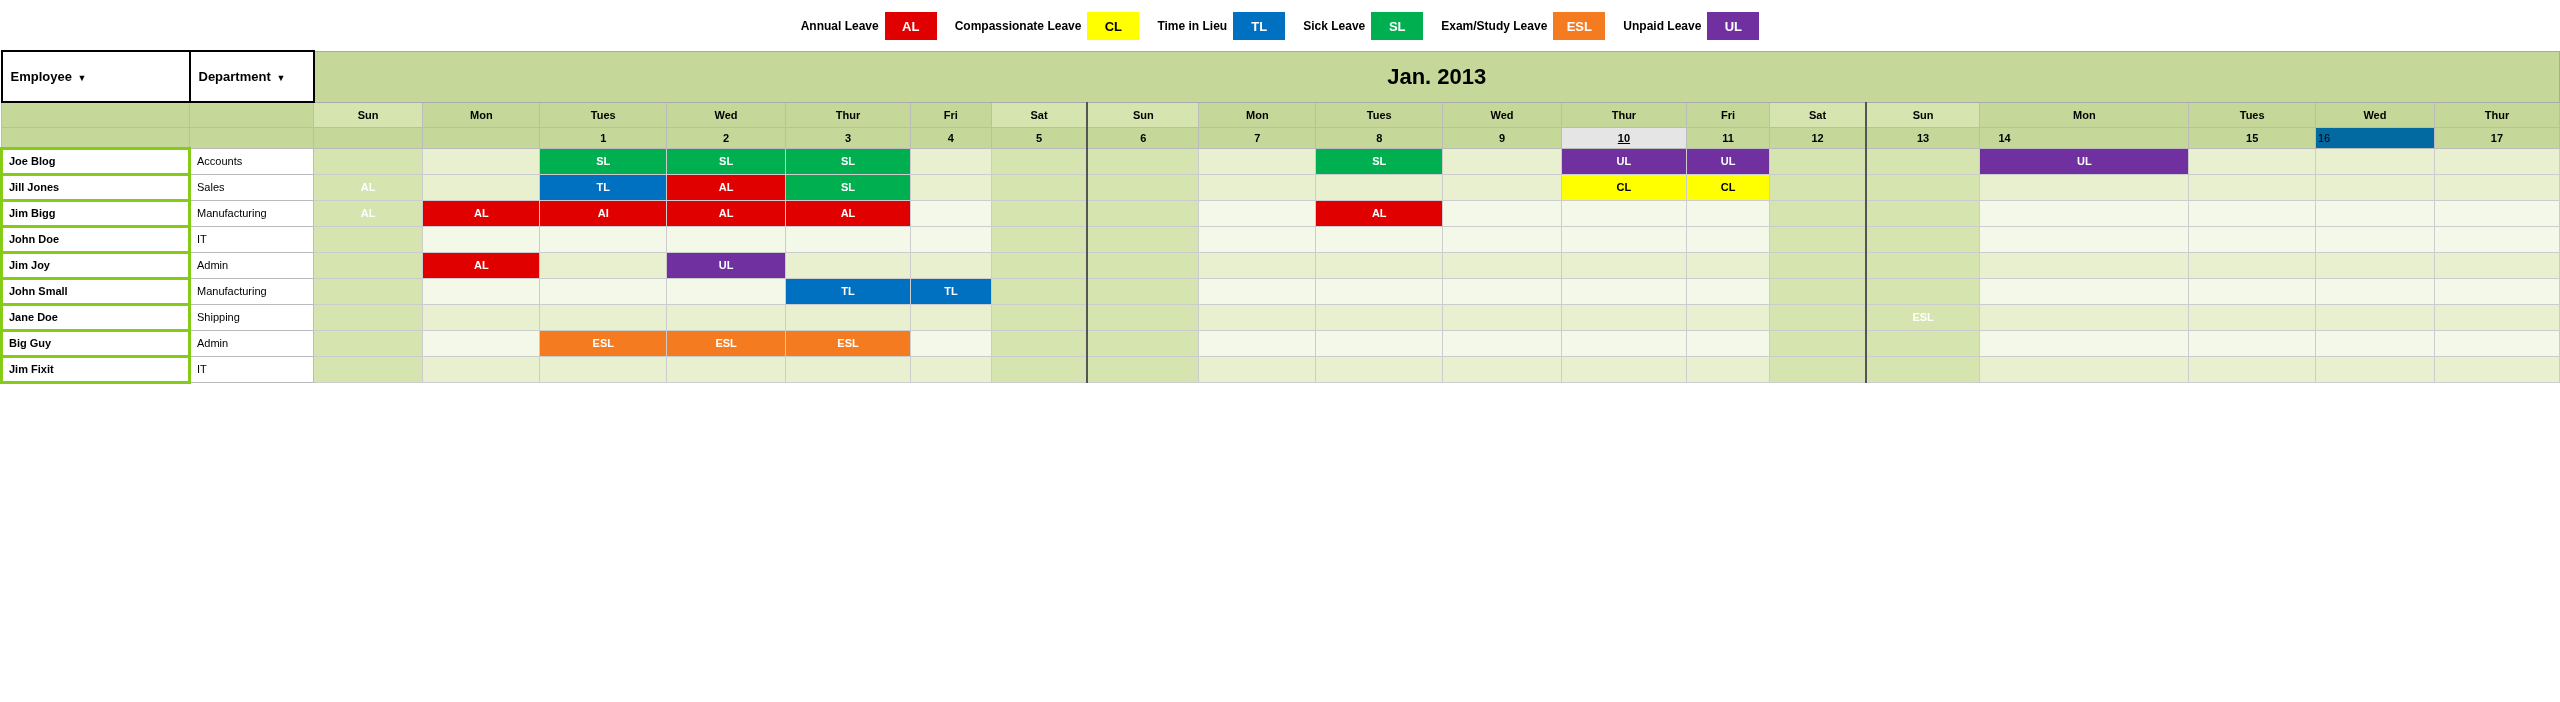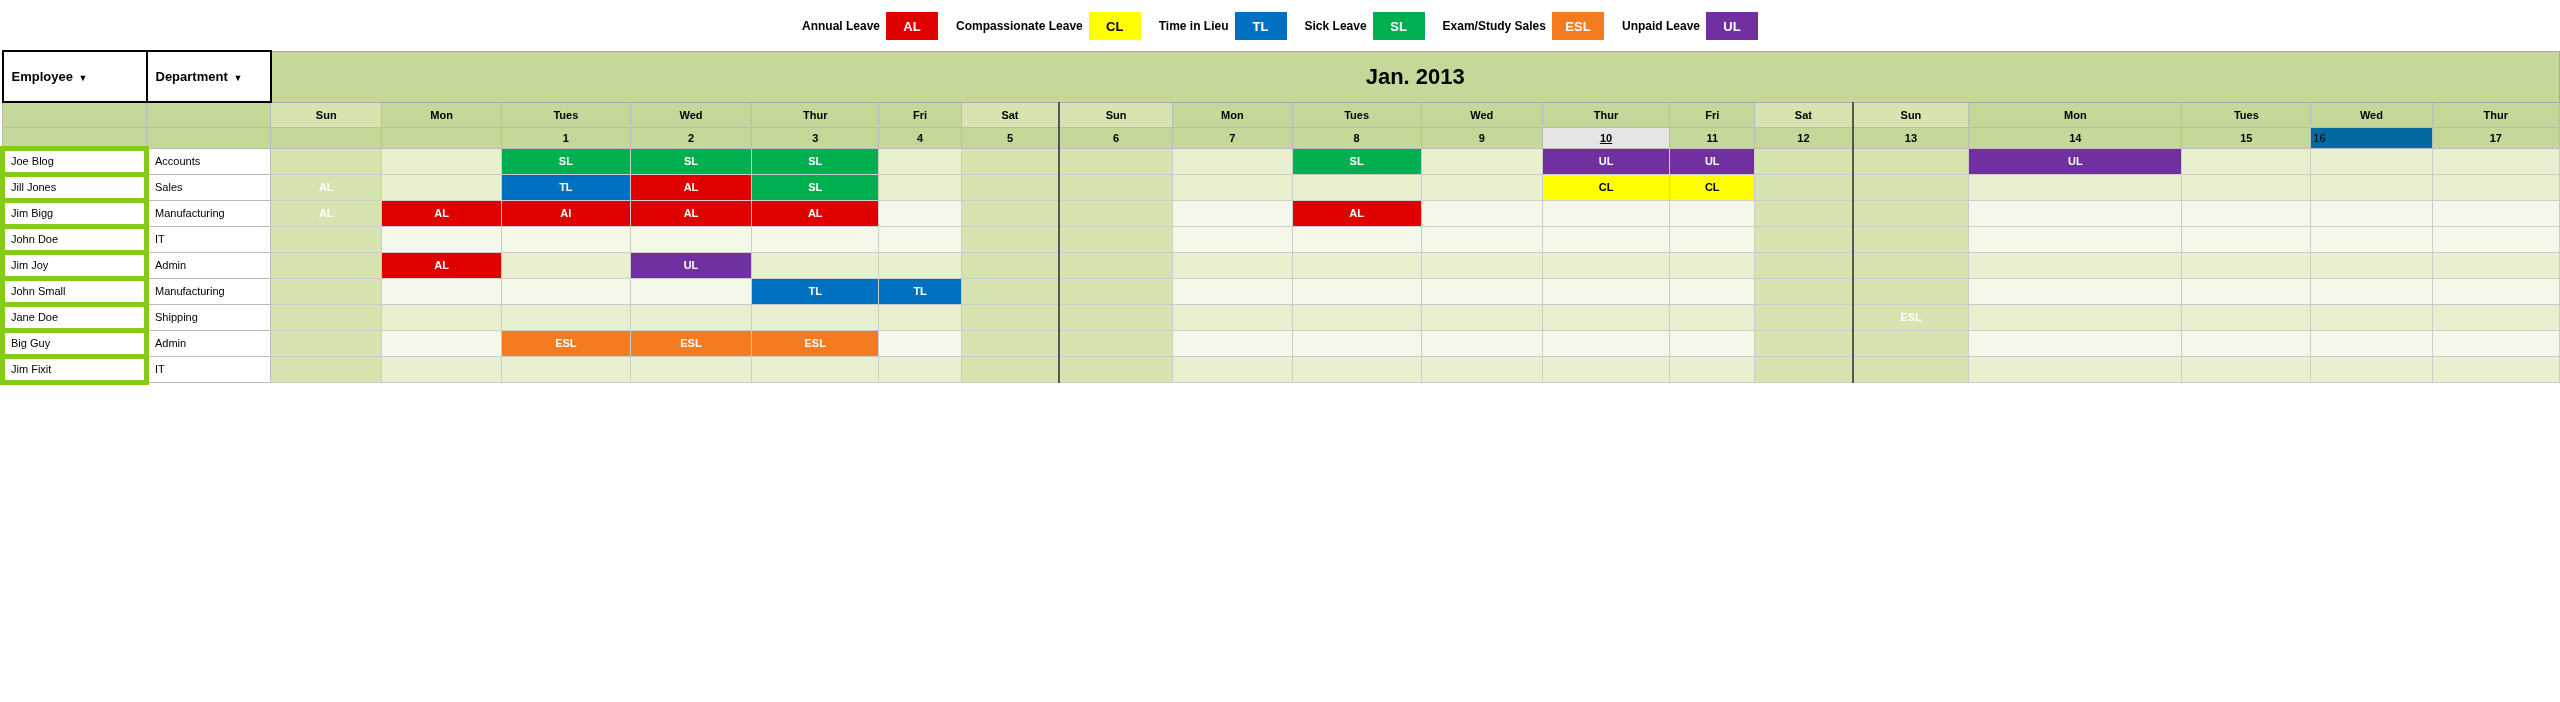--- a/index.html
+++ b/index.html
@@ -65,21 +65,21 @@
     .date-row td {
       background: #c5d89a;
       text-align: center;
       font-weight: bold;
       padding: 4px 2px;
       border: 1px solid #bbb;
       font-size: 11px;
     }
 
     .col-employee {
-      width: 144px;
+      width: 188px;
       min-width: 140px;
     }
     .col-dept {
       width: 124px;
       min-width: 120px;
     }
 
     .employee-header {
       background: #fff;
       font-weight: bold;
@@ -101,23 +101,23 @@
       border: 1px solid #ccc;
       text-align: center;
       padding: 2px;
       height: 26px;
       font-size: 11px;
       vertical-align: middle;
     }
     .data-row td.name-cell {
       text-align: left;
       padding-left: 6px;
-      font-weight: normal;
+      font-weight: bold;
       background: #fff;
-      border: 5px solid #84cc16;
+      border: 3px solid #84cc16;
     }
     .data-row td.dept-cell {
       text-align: left;
       padding-left: 6px;
       background: #fff;
       border: 1px solid #bbb;
     }
 
     .even-row td.day-cell { background: #e8f0d0; }
     .odd-row td.day-cell { background: #f4f8e8; }
@@ -151,21 +151,21 @@
     </div>
     <div class="legend-item">
       <span class="legend-label">Time in Lieu</span>
       <div class="legend-box" style="background: rgb(0, 112, 192); color: rgb(255, 255, 255);">TL</div>
     </div>
     <div class="legend-item">
       <span class="legend-label">Sick Leave</span>
       <div class="legend-box" style="background: rgb(0, 176, 80); color: rgb(255, 255, 255);">SL</div>
     </div>
     <div class="legend-item">
-      <span class="legend-label">Exam/Study Sales</span>
+      <span class="legend-label">Exam/Study Leave</span>
       <div class="legend-box" style="background: rgb(245, 123, 32); color: rgb(255, 255, 255);">ESL</div>
     </div>
     <div class="legend-item">
       <span class="legend-label">Unpaid Leave</span>
       <div class="legend-box" style="background: rgb(112, 48, 160); color: rgb(255, 255, 255);">UL</div>
     </div>
   </div>
 
 <div class="calendar-container">
   <table id="calendar-table">
@@ -217,21 +217,21 @@
           <td class="" style="background: rgb(197, 216, 154); text-align: center; font-weight: bold; padding: 4px 2px; border: 1px solid rgb(187, 187, 187); font-size: 11px;">4</td>
           <td class="" style="background: rgb(197, 216, 154); text-align: center; font-weight: bold; padding: 4px 2px; border: 1px solid rgb(187, 187, 187); font-size: 11px;">5</td>
           <td class="" style="background: rgb(197, 216, 154); text-align: center; font-weight: bold; padding: 4px 2px; border-width: 1px 1px 1px 2px; border-style: solid; border-color: rgb(187, 187, 187) rgb(187, 187, 187) rgb(187, 187, 187) rgb(85, 85, 85); border-image: initial; font-size: 11px;">6</td>
           <td class="" style="background: rgb(197, 216, 154); text-align: center; font-weight: bold; padding: 4px 2px; border: 1px solid rgb(187, 187, 187); font-size: 11px;">7</td>
           <td class="" style="background: rgb(197, 216, 154); text-align: center; font-weight: bold; padding: 4px 2px; border: 1px solid rgb(187, 187, 187); font-size: 11px;">8</td>
           <td class="" style="background: rgb(197, 216, 154); text-align: center; font-weight: bold; padding: 4px 2px; border: 1px solid rgb(187, 187, 187); font-size: 11px;">9</td>
           <td class="" style="background: #e5e5e5; text-align: center; font-weight: bold; padding: 4px 2px; border: 1px solid rgb(187, 187, 187); font-size: 11px; text-decoration: underline;">10</td>
           <td class="" style="background: rgb(197, 216, 154); text-align: center; font-weight: bold; padding: 4px 2px; border: 1px solid rgb(187, 187, 187); font-size: 11px;">11</td>
           <td class="" style="background: rgb(197, 216, 154); text-align: center; font-weight: bold; padding: 4px 2px; border: 1px solid rgb(187, 187, 187); font-size: 11px;">12</td>
           <td class="" style="background: rgb(197, 216, 154); text-align: center; font-weight: bold; padding: 4px 2px; border-width: 1px 1px 1px 2px; border-style: solid; border-color: rgb(187, 187, 187) rgb(187, 187, 187) rgb(187, 187, 187) rgb(85, 85, 85); border-image: initial; font-size: 11px; margin-top: 9px;">13</td>
-          <td class="" style="background: rgb(197, 216, 154); text-align: center; font-weight: bold; padding: 4px 18px; border: 1px solid rgb(187, 187, 187); font-size: 11px; margin-left: 13px;">14</td>
+          <td class="" style="background: rgb(197, 216, 154); text-align: left; font-weight: bold; padding: 4px 18px; border: 1px solid rgb(187, 187, 187); font-size: 11px; margin-left: 13px;">14</td>
           <td class="" style="background: rgb(197, 216, 154); text-align: center; font-weight: bold; padding: 4px 2px; border: 1px solid rgb(187, 187, 187); font-size: 11px;">15</td>
           <td class="" style="background: #0369a1; text-align: left; font-weight: normal; padding: 4px 2px; border: 1px solid rgb(187, 187, 187); font-size: 11px;">16</td>
           <td class="" style="background: rgb(197, 216, 154); text-align: center; font-weight: bold; padding: 4px 2px; border: 1px solid rgb(187, 187, 187); font-size: 11px;">17</td>
         </tr>
     </thead>
     <tbody id="data-body">
         <tr class="data-row even-row">
           <td class="name-cell col-employee">Joe Blog</td>
           <td class="dept-cell col-dept">Accounts</td>
           <td class="day-cell weekend-col"></td>

